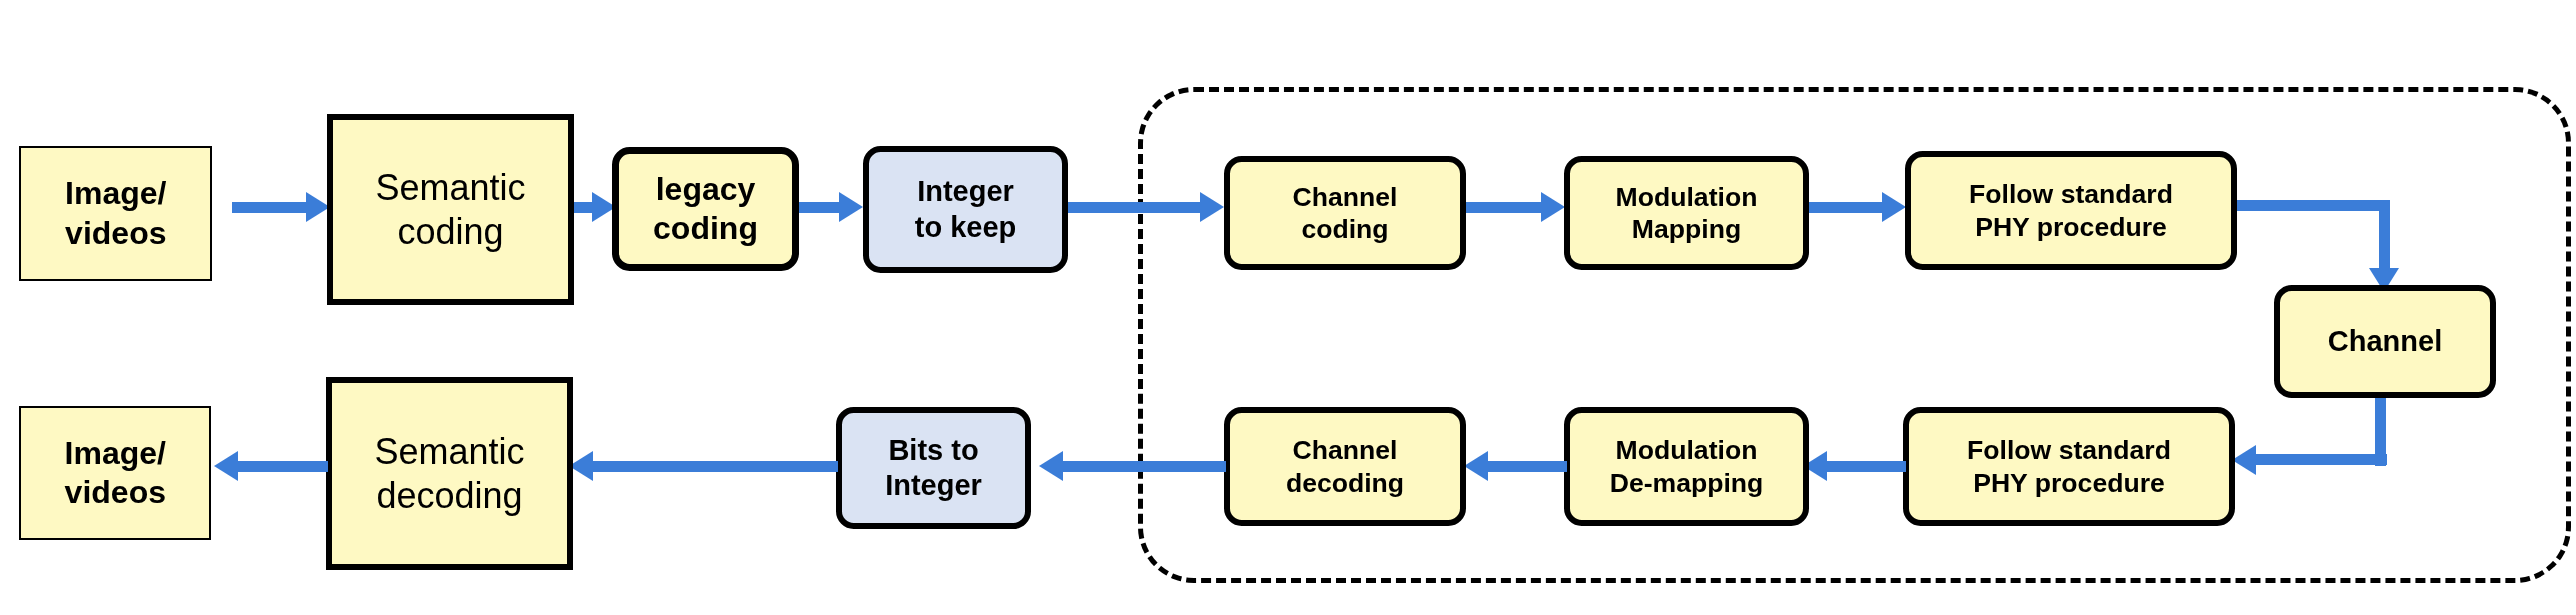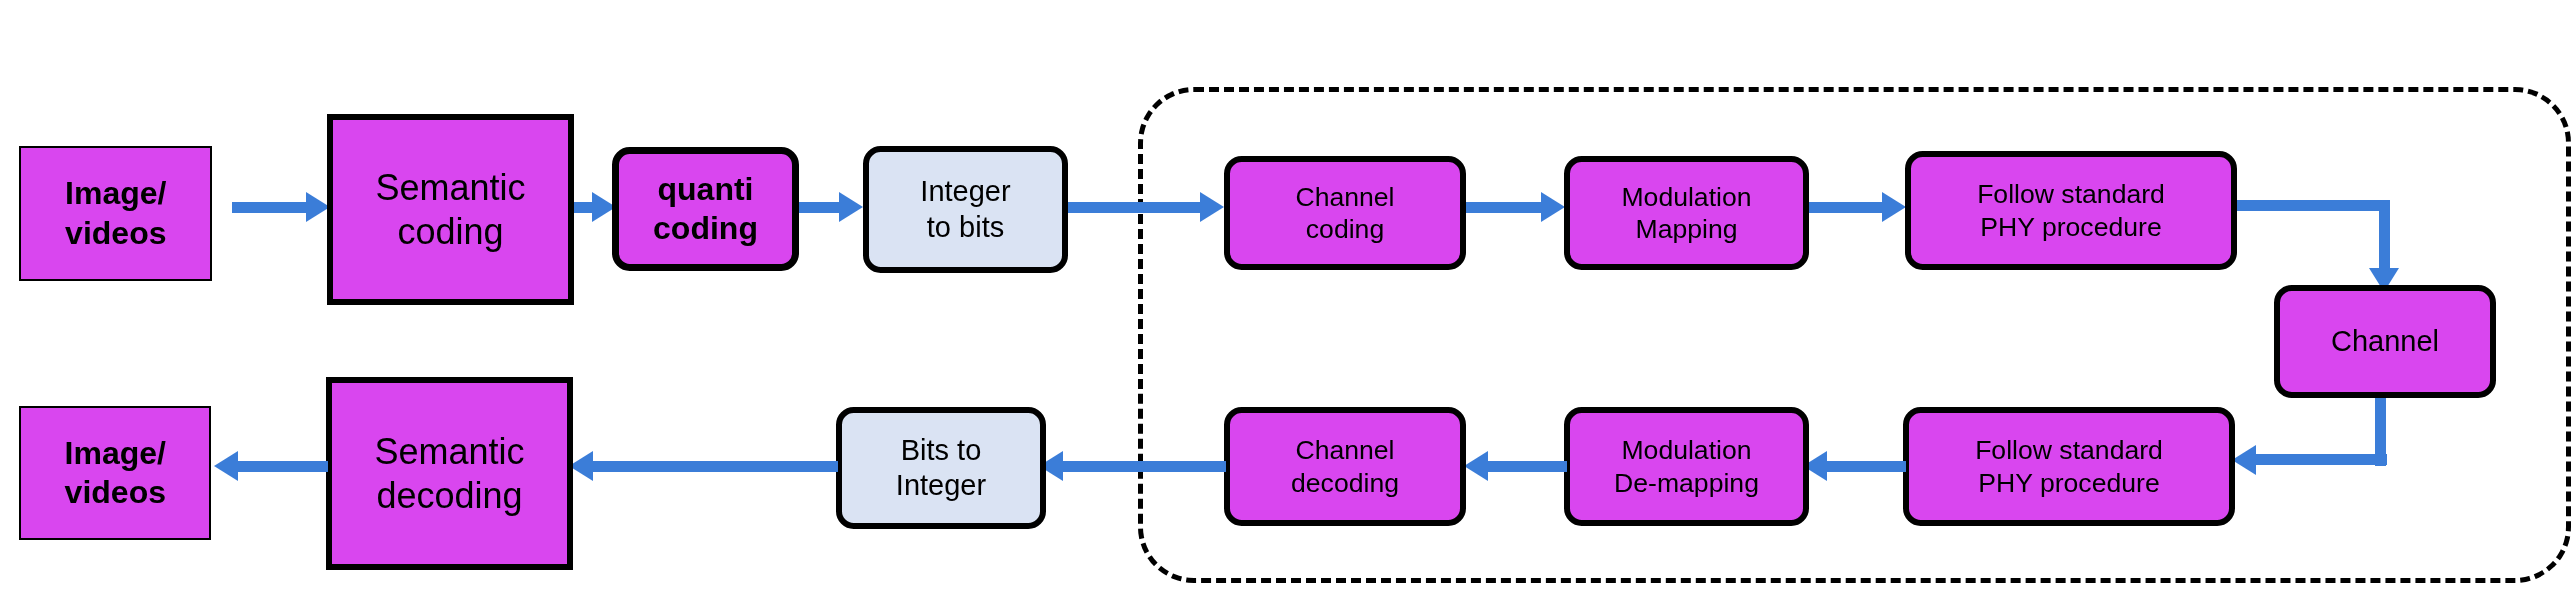--- a/index.html
+++ b/index.html
@@ -13,21 +13,21 @@
     height: 616px;
     background: #ffffff;
     font-family: "Liberation Sans", sans-serif;
     overflow: hidden;
   }
 
   
   .node {
     position: absolute;
     box-sizing: border-box;
-    background: #d946ef;
+    background: #fef9c3;
     display: flex;
     align-items: center;
     justify-content: center;
     text-align: center;
     color: #000000;
     line-height: 1.22;
   }
   .node .lbl { display: block; width: 100%; }
 
   
@@ -48,21 +48,21 @@
   .node.rd-bold {
     border: 7.3px solid #000000;
     border-radius: 17.7px;
     font-weight: bold;
     font-size: 32px;
   }
   
   .node.rd {
     border: 6.4px solid #000000;
     border-radius: 17.7px;
-    font-weight: normal;
+    font-weight: bold;
     font-size: 26.6px;
   }
   
   .node.fill-blue { background: #DAE3F3; }
 
   
   #legacy-box {
     position: absolute;
     box-sizing: border-box;
     border: 5.6px dashed #000000;
@@ -128,34 +128,34 @@
     </span>
   </div>
 
   <div class="arrow" style="left:574px; top:193px; width:42px; height:29px;">
     <div class="shaft" style="left:0; top:8.9px; width:19.3px; height:11.3px;"></div>
     <div class="head right" style="left:17.7px; top:-0.8px;"></div>
   </div>
 
   <div class="node rd-bold" style="left:612px; top:147px; width:187px; height:124px;">
     <span class="lbl">
-      <span>quanti</span><br>
+      <span>legacy</span><br>
       <span>coding</span>
     </span>
   </div>
 
   <div class="arrow" style="left:799px; top:193px; width:66px; height:29px;">
     <div class="shaft" style="left:0; top:8.9px; width:42px; height:11.3px;"></div>
     <div class="head right" style="left:40px; top:-0.8px;"></div>
   </div>
 
   <div class="node rd fill-blue" style="left:863px; top:146px; width:205px; height:127px; font-size:29px;">
     <span class="lbl">
       <span>Integer</span><br>
-      <span>to bits</span>
+      <span>to keep</span>
     </span>
   </div>
 
   <div class="arrow" style="left:1068px; top:193px; width:161px; height:29px;">
     <div class="shaft" style="left:0; top:8.9px; width:134px; height:11.3px;"></div>
     <div class="head right" style="left:132px; top:-0.8px;"></div>
   </div>
 
   <div class="node rd" style="left:1224px; top:156px; width:242px; height:114px;">
     <span class="lbl">
@@ -235,21 +235,21 @@
       <span>Channel</span><br>
       <span>decoding</span>
     </span>
   </div>
 
   <div class="arrow" style="left:1039px; top:452px; width:187px; height:29px;">
     <div class="shaft" style="left:24px; top:8.9px; width:163px; height:11.3px;"></div>
     <div class="head left" style="left:0; top:-0.8px;"></div>
   </div>
 
-  <div class="node rd fill-blue" style="left:836px; top:407px; width:210px; height:122px; font-size:29px;">
+  <div class="node rd fill-blue" style="left:836px; top:407px; width:195px; height:122px; font-size:29px;">
     <span class="lbl">
       <span>Bits to</span><br>
       <span>Integer</span>
     </span>
   </div>
 
   <div class="arrow" style="left:569px; top:452px; width:269px; height:29px;">
     <div class="shaft" style="left:24px; top:8.9px; width:245px; height:11.3px;"></div>
     <div class="head left" style="left:0; top:-0.8px;"></div>
   </div>

